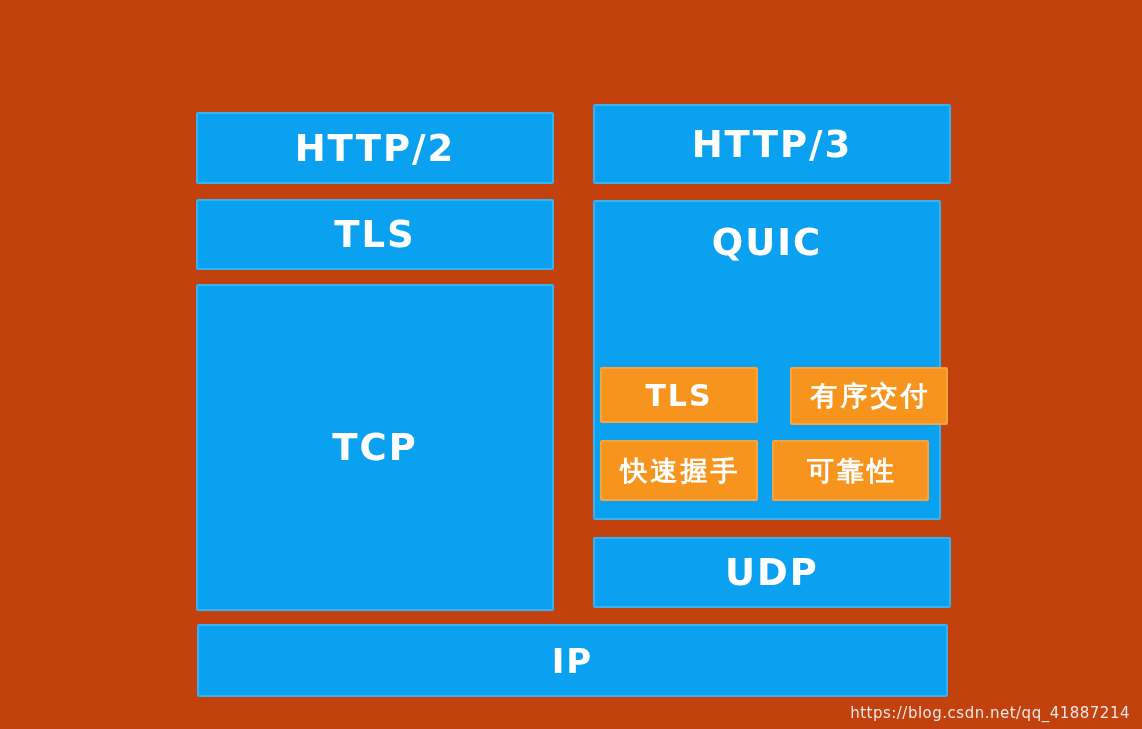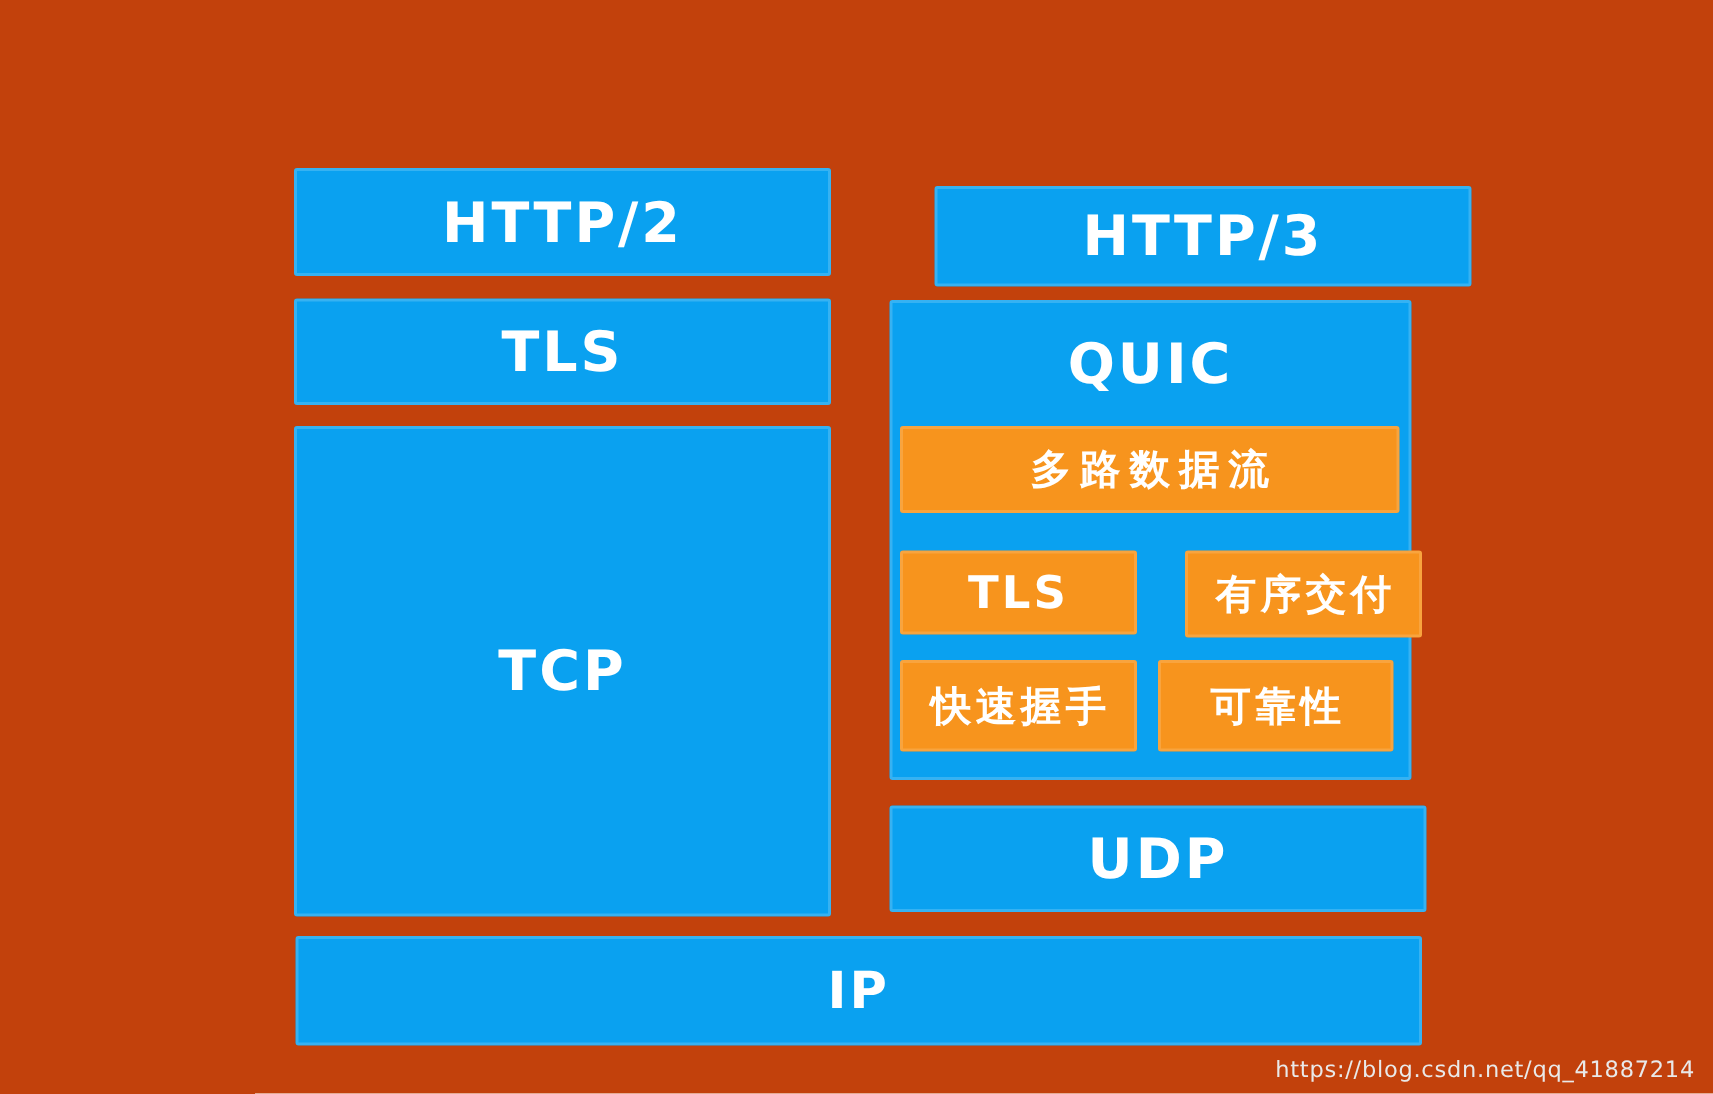--- a/index.html
+++ b/index.html
@@ -37,21 +37,21 @@
   .lbl-cn { font-size: 27px; letter-spacing: 6px; text-indent: 6px; }
   .lbl-cn-tight { font-size: 27px; letter-spacing: 3px; text-indent: 3px; }
   .lbl-tls-sm { font-size: 30px; letter-spacing: 2px; }
 
   
   .http2-box { left: 196px; top: 112px; width: 358px; height: 72px; }
   .tls-box   { left: 196px; top: 199px; width: 358px; height: 71px; }
   .tcp-box   { left: 196px; top: 284px; width: 358px; height: 327px; }
 
   
-  .http3-box { left: 593px; top: 124px; width: 358px; height: 67px; margin-left: 30px; }
+  .http3-box { left: 593px; top: 104px; width: 358px; height: 80px; }
   .quic-box  { left: 593px; top: 200px; width: 348px; height: 320px; display: block; }
   .quic-title {
     position: absolute; left: 0; top: 0; width: 100%; height: 84px;
     display: flex; align-items: center; justify-content: center;
   }
   .feat-multiplex { left: 7px;  top: 84px;  width: 333px; height: 58px; }
   .feat-tls       { left: 7px;  top: 167px; width: 158px; height: 56px; }
   .feat-ordered   { left: 197px; top: 167px; width: 158px; height: 58px; }
   .feat-fast      { left: 7px;  top: 240px; width: 158px; height: 61px; }
   .feat-reliable  { left: 179px; top: 240px; width: 157px; height: 61px; }
@@ -80,21 +80,20 @@
 
   <div class="box tls-box lbl-xl">TLS</div>
 
   <div class="box tcp-box lbl-xl">TCP</div>
 
   <div class="box http3-box lbl-xl">HTTP/3</div>
 
   <div class="box quic-box">
     <div class="quic-title lbl-xl">QUIC</div>
 
-    <div class="box orange feat-multiplex lbl-cn">多路数据流</div>
 
     <div class="box orange feat-tls lbl-tls-sm">TLS</div>
 
     <div class="box orange feat-ordered lbl-cn-tight">有序交付</div>
 
     <div class="box orange feat-fast lbl-cn-tight">快速握手</div>
 
     <div class="box orange feat-reliable lbl-cn-tight">可靠性</div>
   </div>
 

